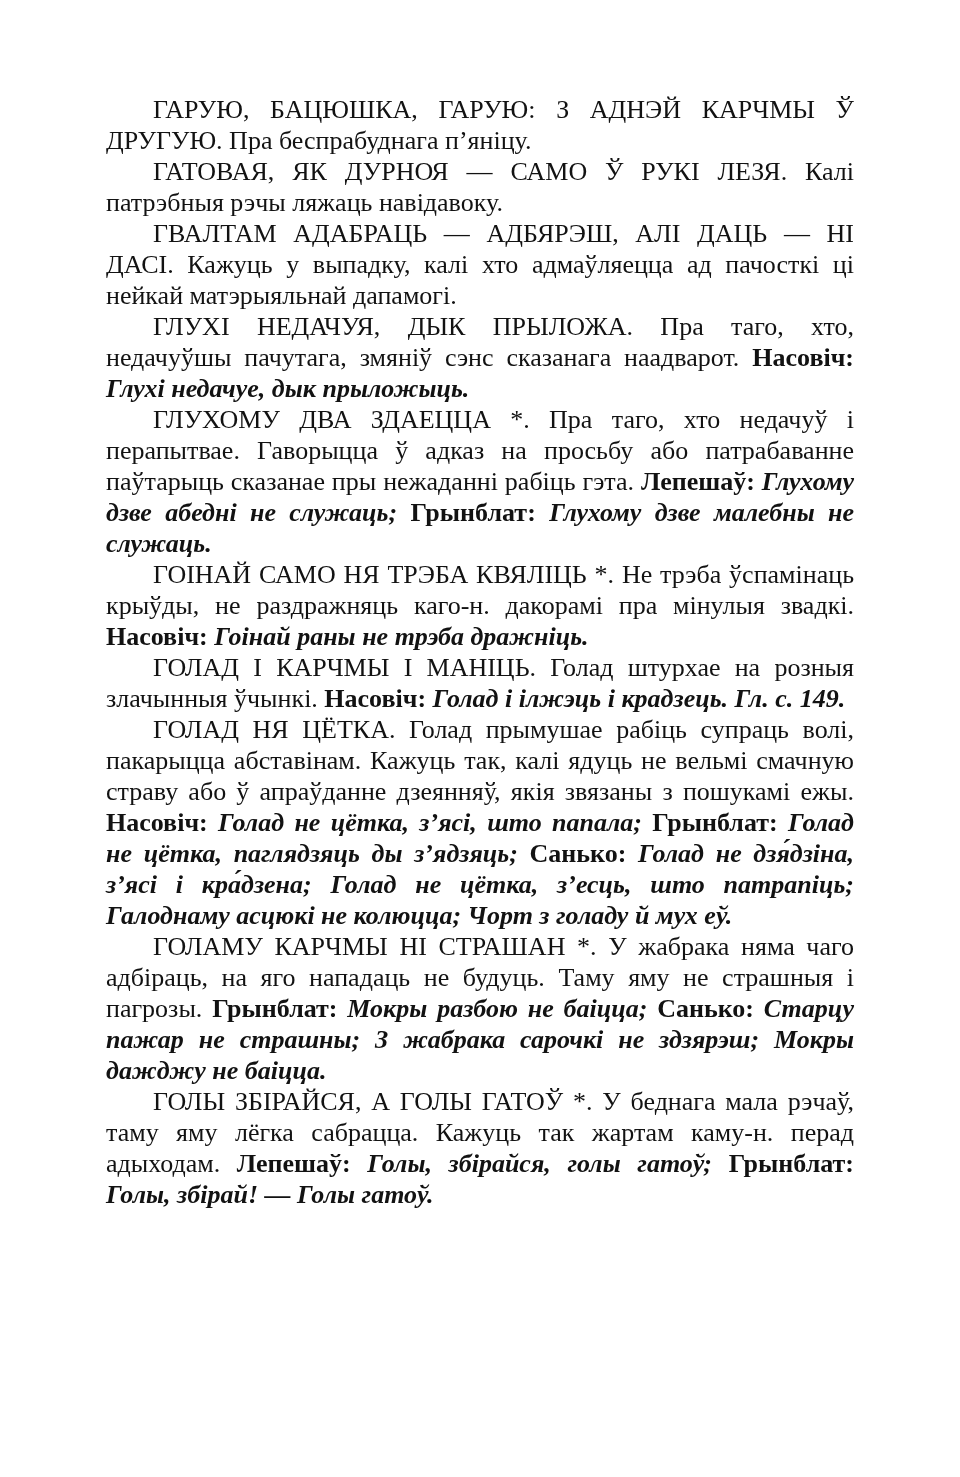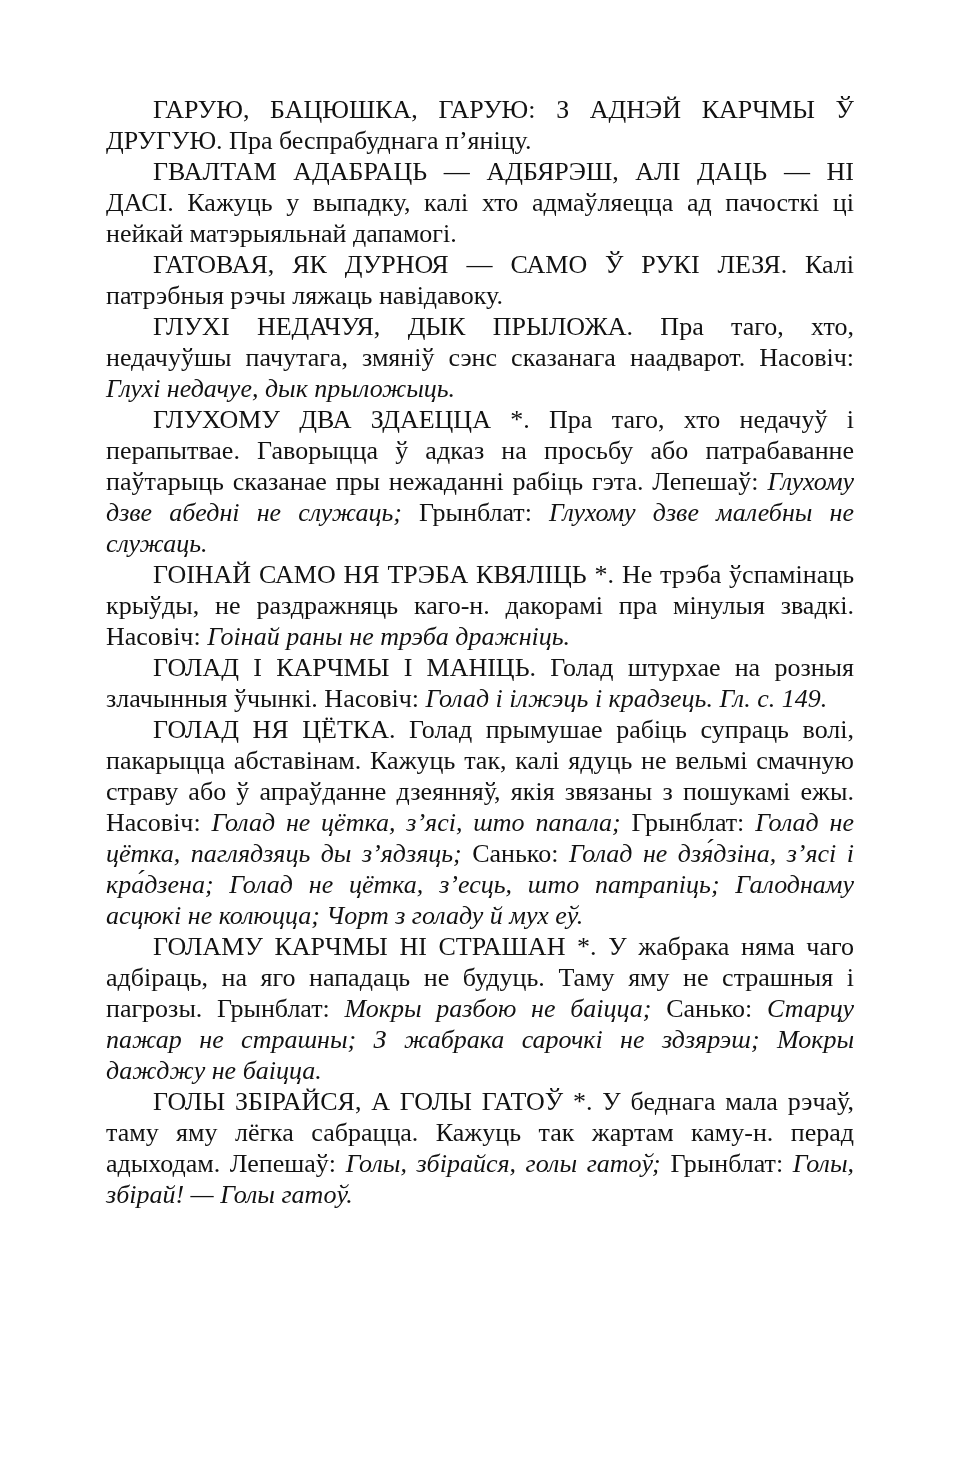--- a/index.html
+++ b/index.html
@@ -24,39 +24,39 @@
     font-size: 26px;
     line-height: 31px;
     text-align: justify;
     text-justify: inter-word;
   }
   .para {
     margin: 0;
     text-indent: 47px;
   }
   .seg-r { font-weight: normal; font-style: normal; }
-  .seg-b { font-weight: normal;   font-style: normal; }
-  .seg-i { font-weight: normal; font-style: italic; }
+  .seg-b { font-weight: bold;   font-style: normal; }
+  .seg-i { font-weight: bold; font-style: italic; }
   .page-number {
     position: absolute;
     left: 810px;
     top: 1336px;
     font-size: 29px;
     line-height: 31px;
     color: #121212;
   }
 </style>
 </head>
 <body>
 
 <div class="scan-page">
   <div class="text-block">
       <p class="para"><span class="seg-r">ГАРУЮ, БАЦЮШКА, ГАРУЮ: З АДНЭЙ КАРЧМЫ Ў ДРУГУЮ. Пра беспрабуднага п’яніцу.</span></p>
+      <p class="para"><span class="seg-r">ГАТОВАЯ, ЯК ДУРНОЯ — САМО Ў РУКІ ЛЕЗЯ. Калі патрэбныя рэчы ляжаць навідавоку.</span></p>
       <p class="para"><span class="seg-r">ГВАЛТАМ АДАБРАЦЬ — АДБЯРЭШ, АЛІ ДАЦЬ — НІ ДАСІ. Кажуць у выпадку, калі хто адмаўляецца ад пачосткі ці нейкай матэрыяльнай дапамогі.</span></p>
-      <p class="para"><span class="seg-r">ГАТОВАЯ, ЯК ДУРНОЯ — САМО Ў РУКІ ЛЕЗЯ. Калі патрэбныя рэчы ляжаць навідавоку.</span></p>
       <p class="para"><span class="seg-r">ГЛУХІ НЕДАЧУЯ, ДЫК ПРЫЛОЖА. Пра таго, хто, недачуўшы пачутага, змяніў сэнс сказанага наадварот. </span><span class="seg-b">Насовіч: </span><span class="seg-i">Глухі недачуе, дык прыложыць.</span></p>
       <p class="para"><span class="seg-r">ГЛУХОМУ ДВА ЗДАЕЦЦА *. Пра таго, хто недачуў і перапытвае. Гаворыцца ў адказ на просьбу або патрабаванне паўтарыць сказанае пры нежаданні рабіць гэта. </span><span class="seg-b">Лепешаў: </span><span class="seg-i">Глухому дзве абедні не служаць; </span><span class="seg-b">Грынблат: </span><span class="seg-i">Глухому дзве малебны не служаць.</span></p>
       <p class="para"><span class="seg-r">ГОІНАЙ САМО НЯ ТРЭБА КВЯЛІЦЬ *. Не трэба ўспамінаць крыўды, не раздражняць каго-н. дакорамі пра мінулыя звадкі. </span><span class="seg-b">Насовіч: </span><span class="seg-i">Гоінай раны не трэба дражніць.</span></p>
       <p class="para"><span class="seg-r">ГОЛАД І КАРЧМЫ І МАНІЦЬ. Голад штурхае на розныя злачынныя ўчынкі. </span><span class="seg-b">Насовіч: </span><span class="seg-i">Голад і ілжэць і крадзець. Гл. с. 149.</span></p>
       <p class="para"><span class="seg-r">ГОЛАД НЯ ЦЁТКА. Голад прымушае рабіць супраць волі, пакарыцца абставінам. Кажуць так, калі ядуць не вельмі смачную страву або ў апраўданне дзеянняў, якія звязаны з пошукамі ежы. </span><span class="seg-b">Насовіч: </span><span class="seg-i">Голад не цётка, з’ясі, што папала; </span><span class="seg-b">Грынблат: </span><span class="seg-i">Голад не цётка, паглядзяць ды з’ядзяць; </span><span class="seg-b">Санько: </span><span class="seg-i">Голад не дзя́дзіна, з’ясі і кра́дзена; Голад не цётка, з’есць, што патрапіць; Галоднаму асцюкі не колюцца; Чорт з голаду й мух еў.</span></p>
       <p class="para"><span class="seg-r">ГОЛАМУ КАРЧМЫ НІ СТРАШАН *. У жабрака няма чаго адбіраць, на яго нападаць не будуць. Таму яму не страшныя і пагрозы. </span><span class="seg-b">Грынблат: </span><span class="seg-i">Мокры разбою не баіцца; </span><span class="seg-b">Санько: </span><span class="seg-i">Старцу пажар не страшны; З жабрака сарочкі не здзярэш; Мокры дажджу не баіцца.</span></p>
       <p class="para"><span class="seg-r">ГОЛЫ ЗБІРАЙСЯ, А ГОЛЫ ГАТОЎ *. У беднага мала рэчаў, таму яму лёгка сабрацца. Кажуць так жартам каму-н. перад адыходам. </span><span class="seg-b">Лепешаў: </span><span class="seg-i">Голы, збірайся, голы гатоў; </span><span class="seg-b">Грынблат: </span><span class="seg-i">Голы, збірай! — Голы гатоў.</span></p>
     </div>
   <div class="page-number">53</div>
 </div>

